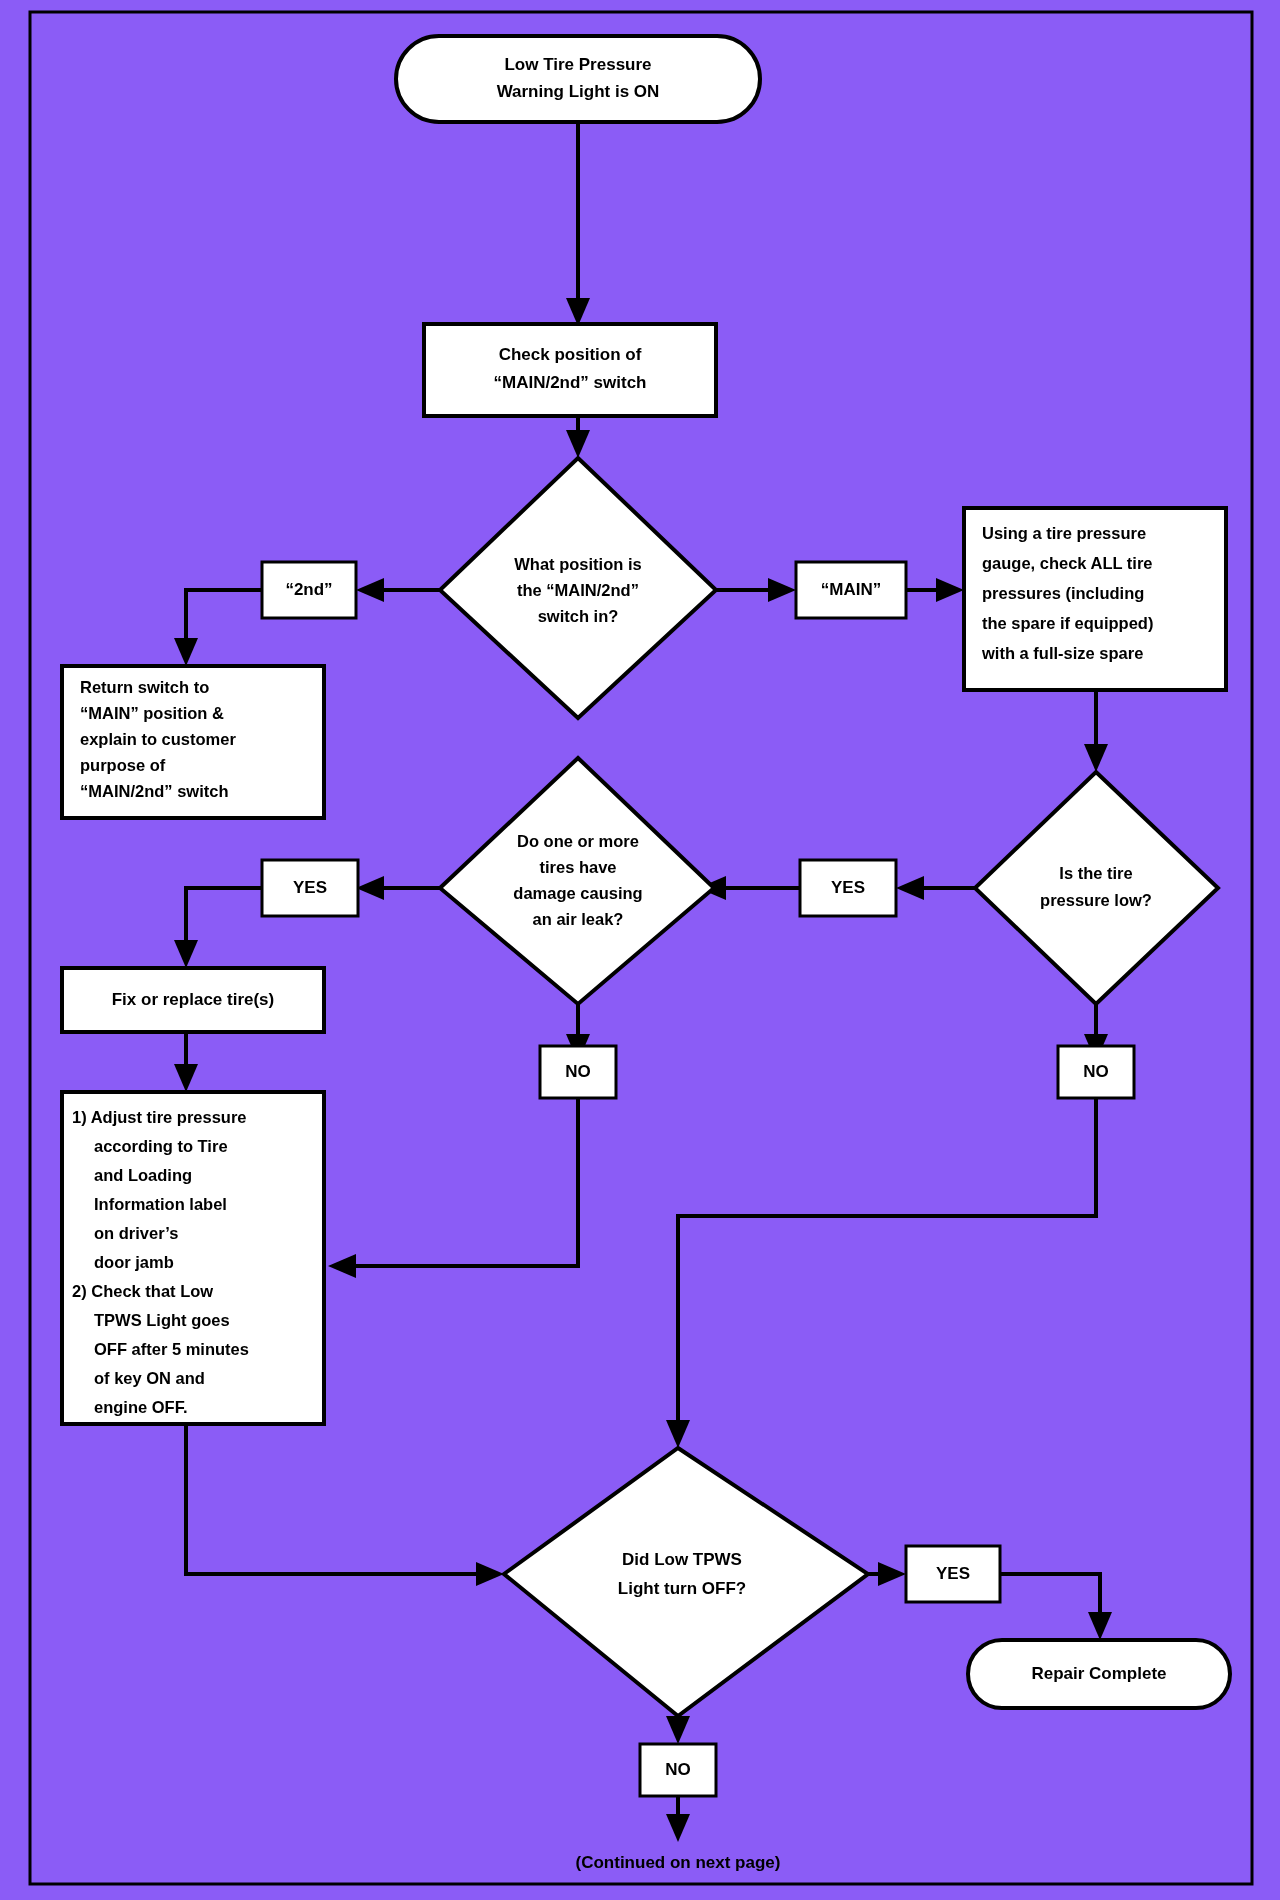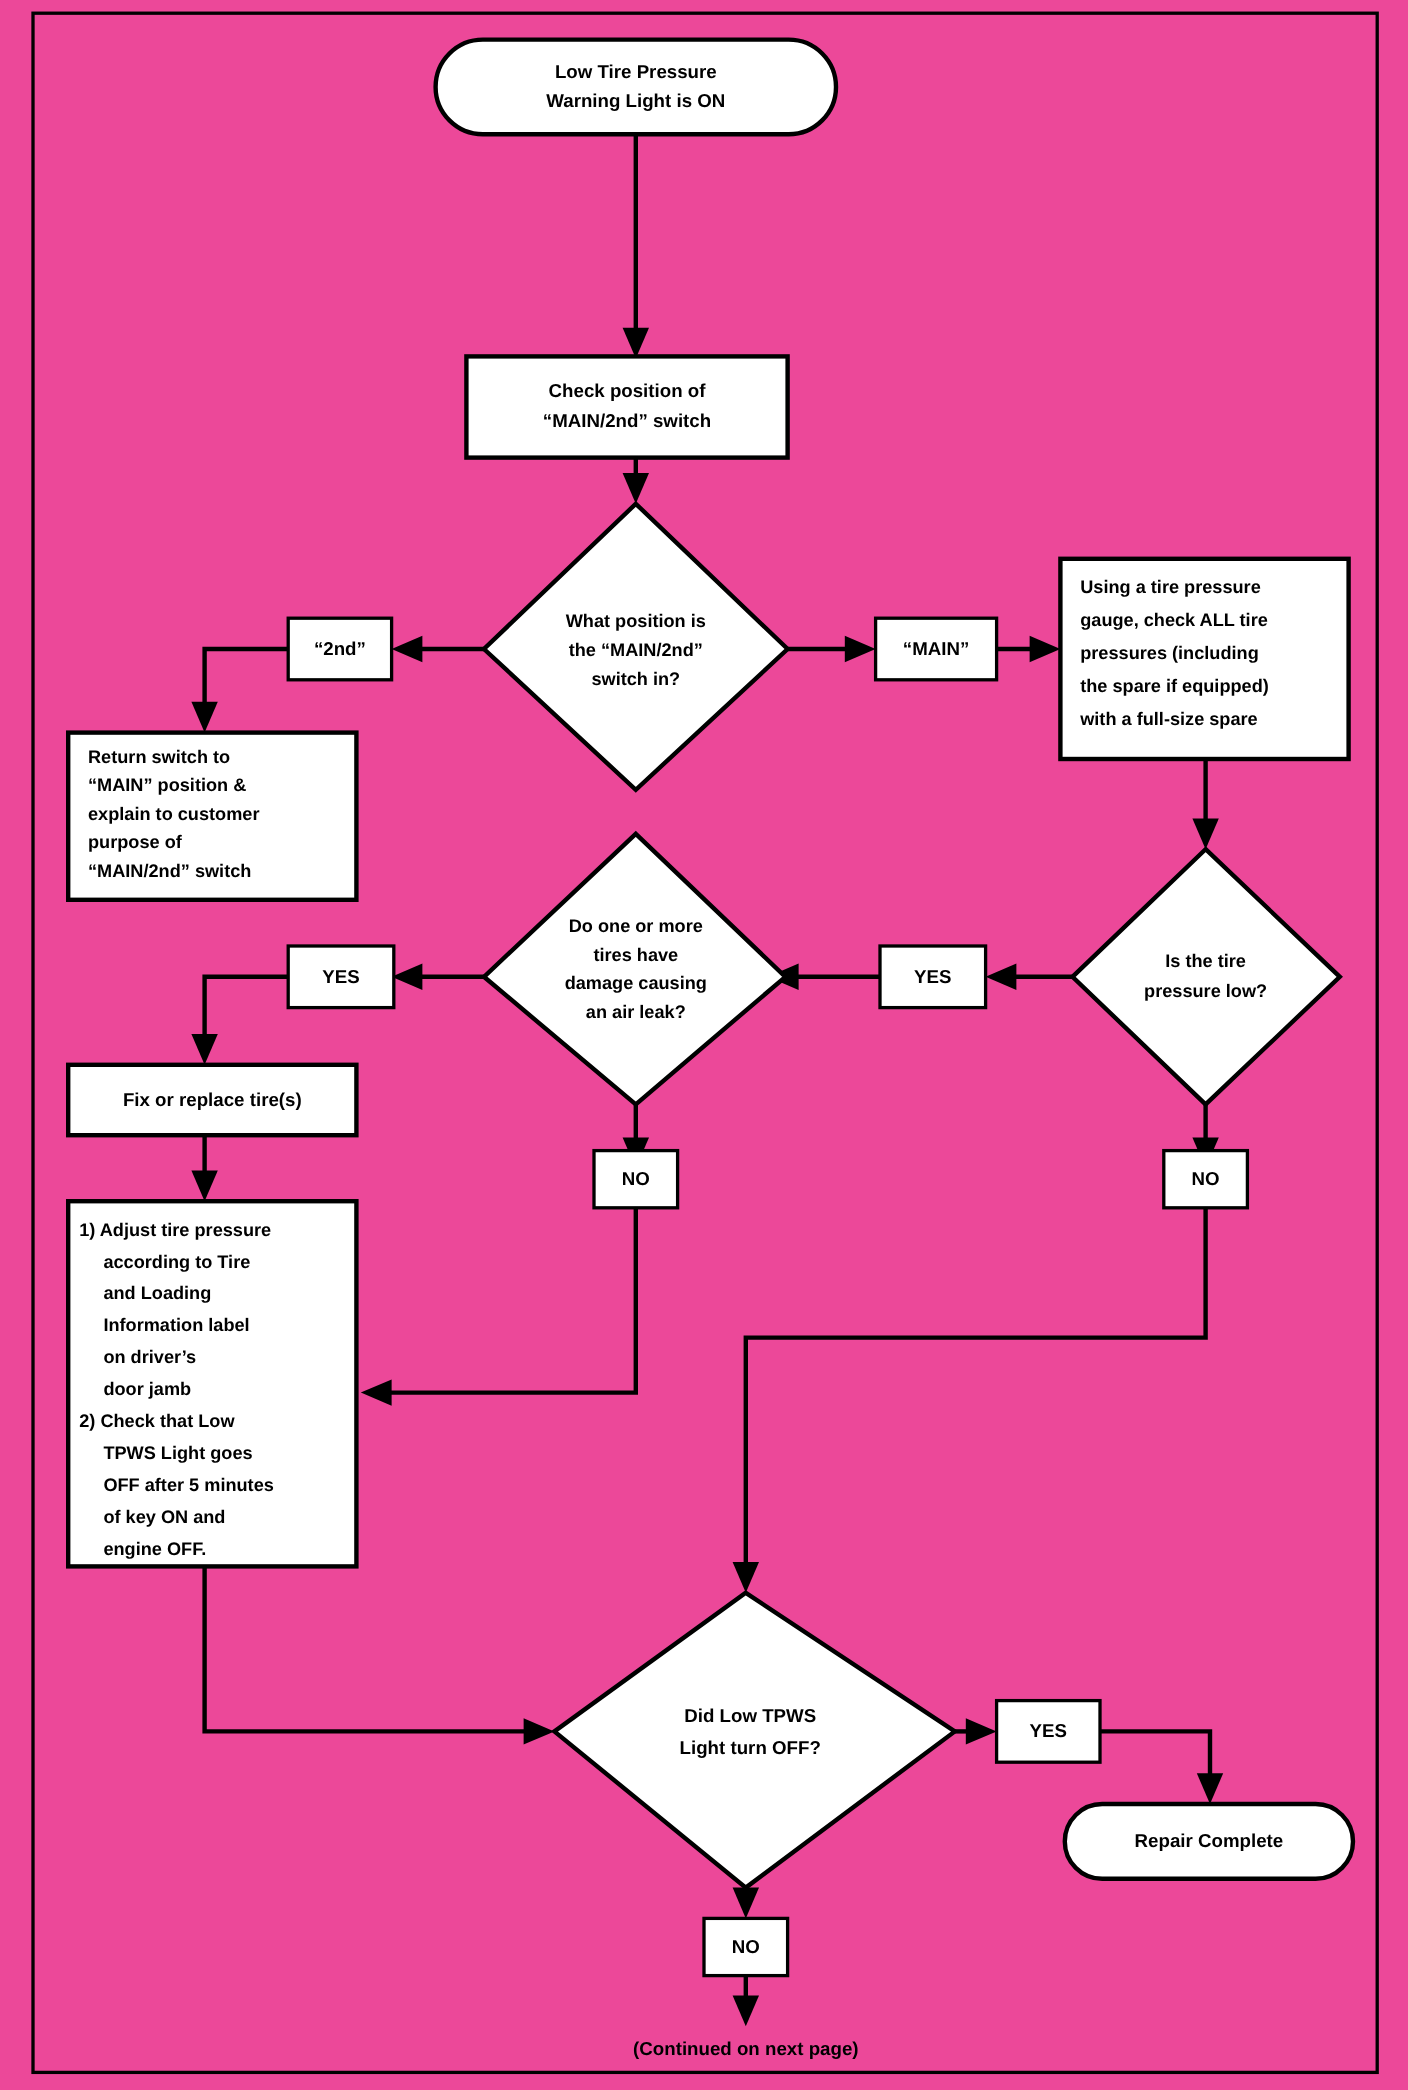--- a/index.html
+++ b/index.html
@@ -10,21 +10,21 @@
   }
   body {
     width: 1280px;
     height: 1900px;
     font-family: "Liberation Sans", sans-serif;
   }
   #page {
     position: relative;
     width: 1280px;
     height: 1900px;
-    background: #ec4899;
+    background: #8b5cf6;
     overflow: hidden;
   }
   #flow-svg {
     display: block;
     width: 1280px;
     height: 1900px;
   }
   .node-text {
     font-family: "Liberation Sans", sans-serif;
     font-weight: bold;

